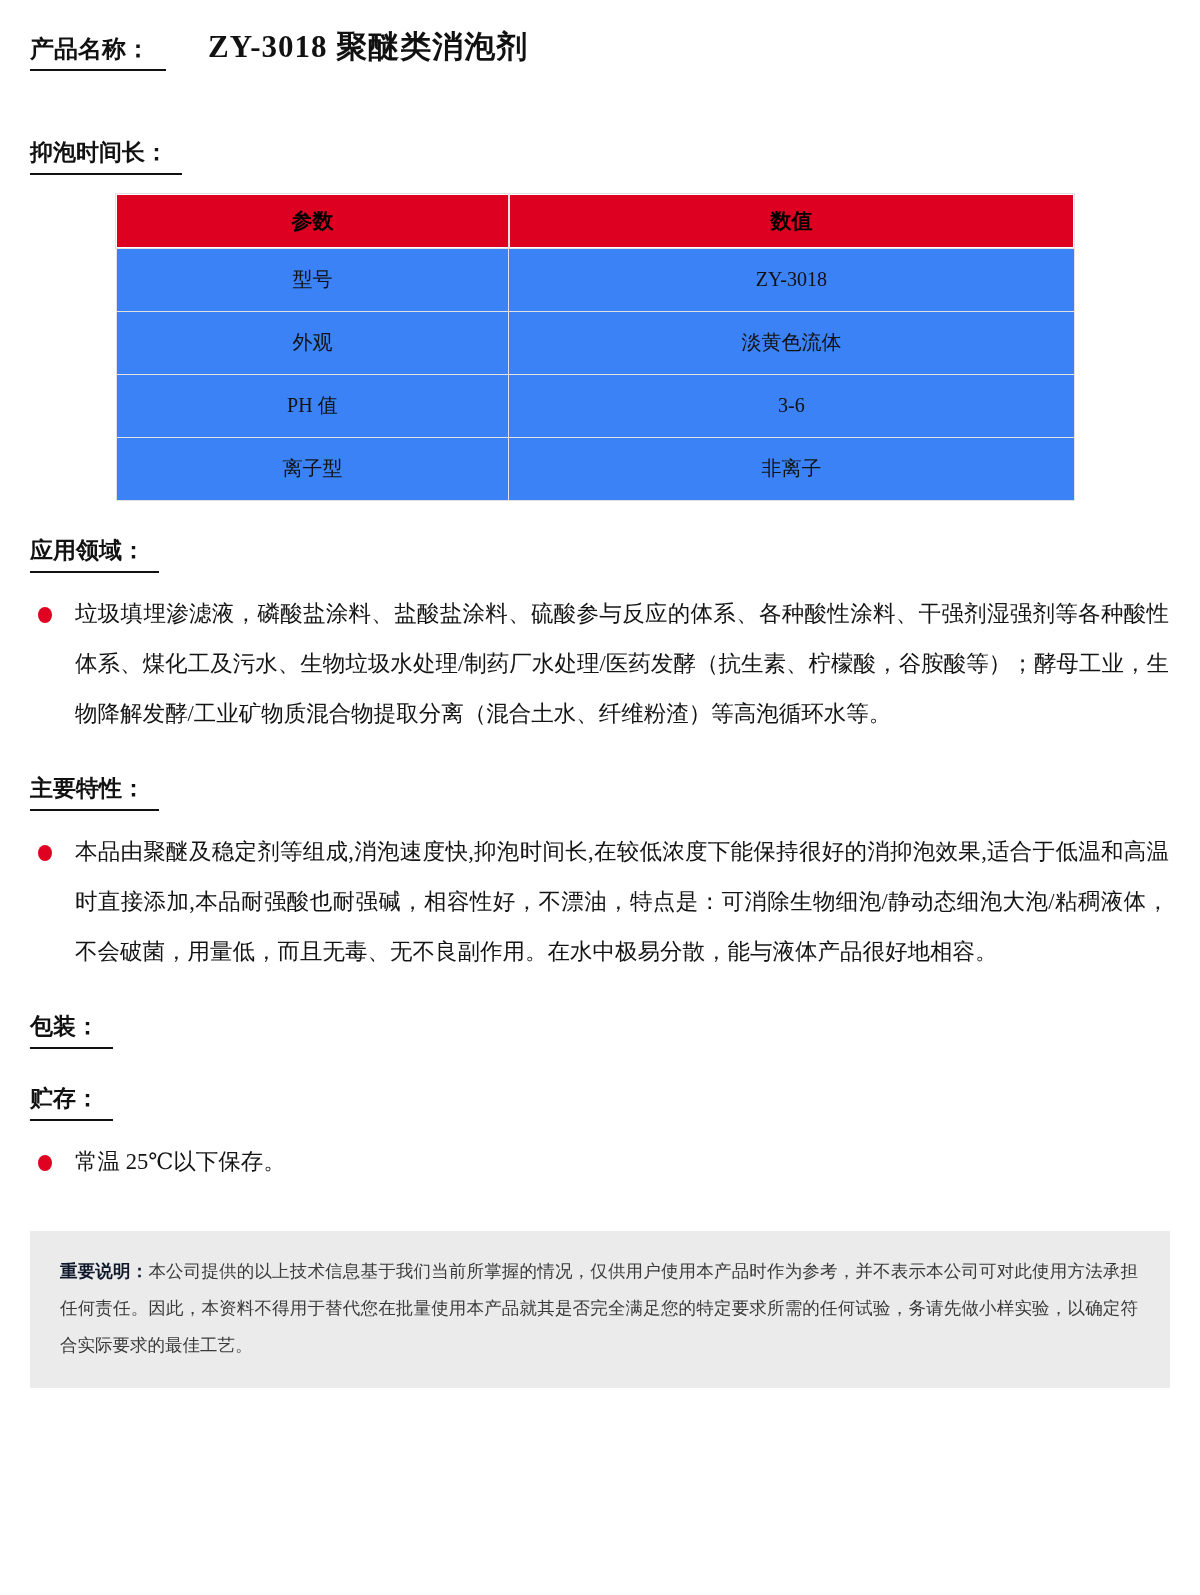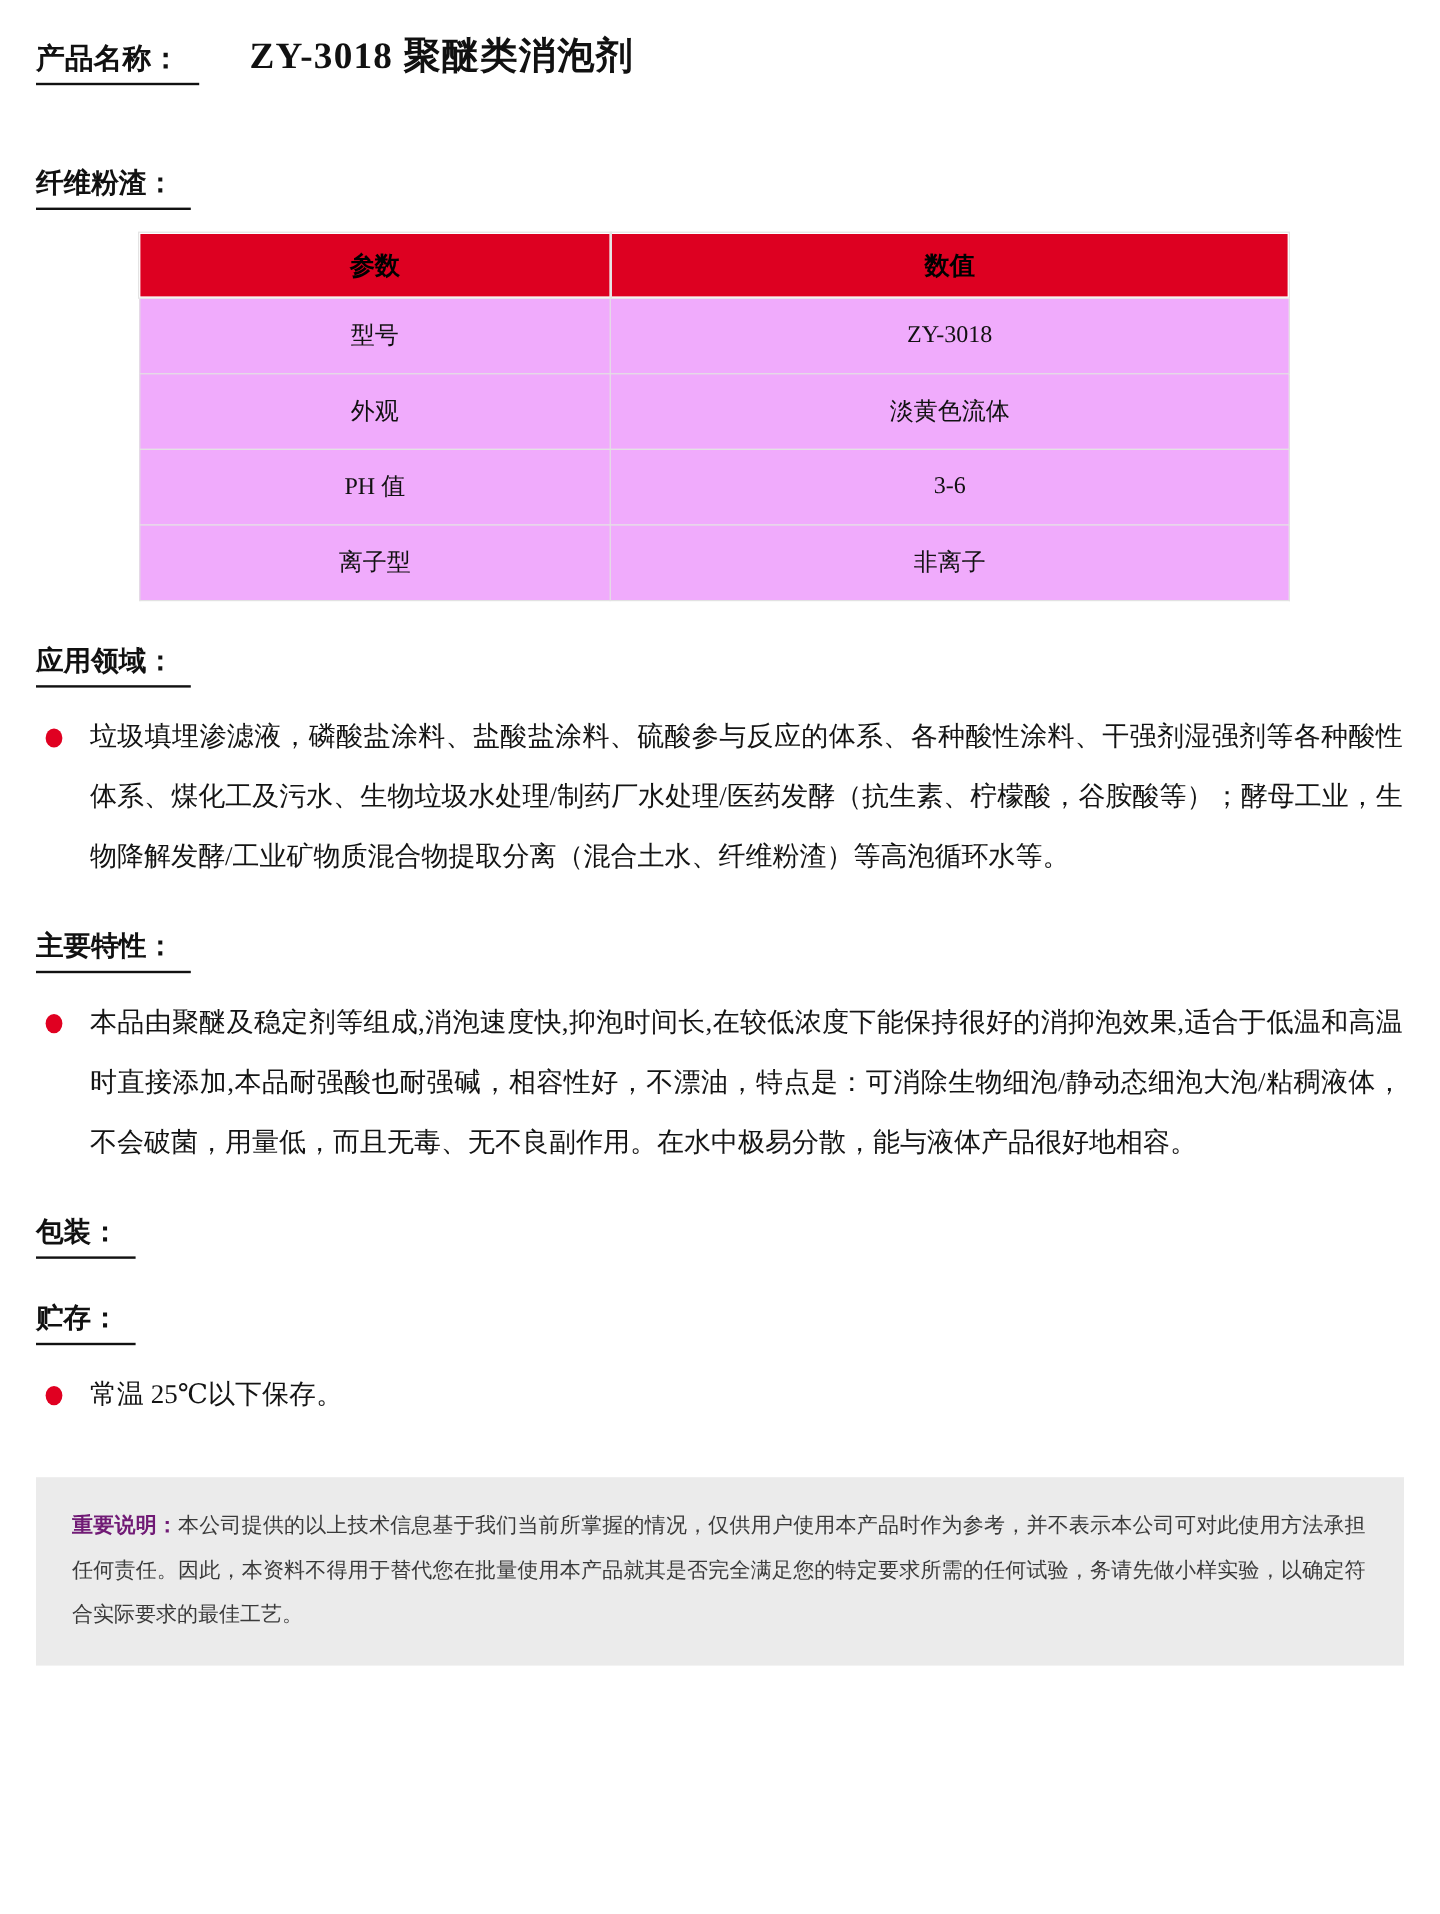--- a/index.html
+++ b/index.html
@@ -55,21 +55,21 @@
     color: #000000;
     font-weight: bold;
     font-size: 21px;
     height: 54px;
     border: 2px solid #ffffff;
     outline: 1px solid #e3e3e3;
   }
   table.spec td {
     height: 63px;
     border: 1px solid #e2e2e2;
-    background: #f0abfc;
+    background: #3b82f6;
     margin-left: 32px;
   }
   table.spec .col-param { width: 41%; }
   table.spec .col-value { width: 59%; }
 
   
   .bullet-item {
     display: flex;
     align-items: flex-start;
     margin: 16px 0 0 8px;
@@ -94,34 +94,34 @@
   
   .note-box {
     margin-top: 44px;
     background: #EBEBEB;
     padding: 22px 32px 24px 30px;
     font-size: 17.5px;
     line-height: 37px;
     color: #3a3a3a;
     text-align: justify;
   }
-  .note-label { font-weight: bold; color: #701a75; }
+  .note-label { font-weight: bold; color: #0f172a; }
 </style>
 </head>
 <body>
 
 <div class="page">
 
   <div class="title-row">
     <span class="product-label">产品名称：</span>
     <span class="product-title">ZY-3018 聚醚类消泡剂</span>
   </div>
 
   <div class="section">
-    <span class="section-heading">纤维粉渣：</span>
+    <span class="section-heading">抑泡时间长：</span>
     <div class="spec-table-wrap">
       <table class="spec">
         <thead>
           <tr>
             <th class="col-param">参数</th>
             <th class="col-value">数值</th>
           </tr>
         </thead>
         <tbody>
           <tr>

